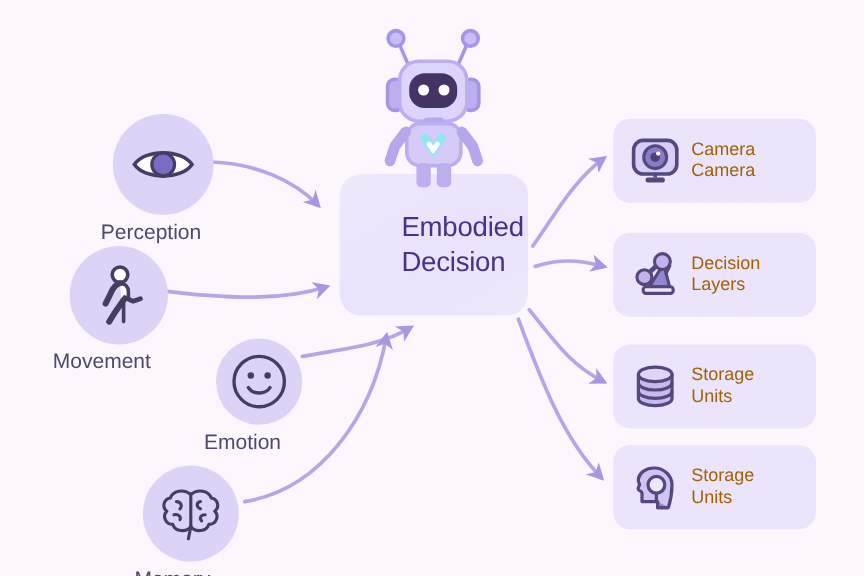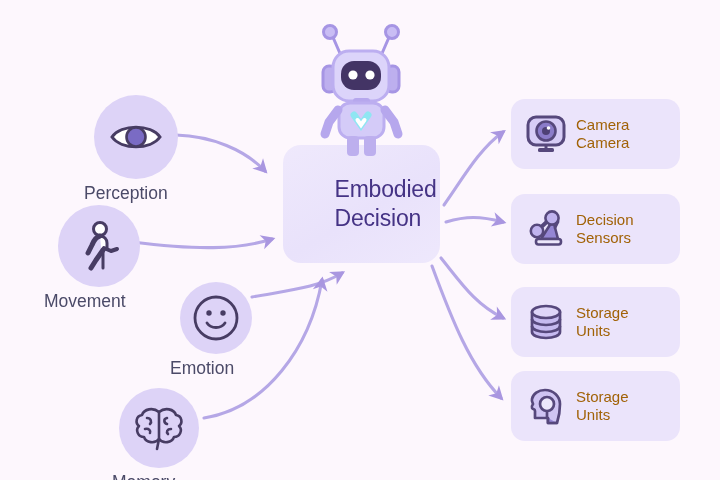--- a/index.html
+++ b/index.html
@@ -271,21 +271,21 @@
         <path d="M14,22 L27,10" stroke="#56487c" stroke-width="4" stroke-linecap="round" fill="none"></path>
         <path d="M29,12 L17,31 L34,31 Z" fill="#9586d4" stroke="#56487c" stroke-width="2.6" stroke-linejoin="round"></path>
         <path d="M29,9 L34,14 L31,20" fill="none" stroke="#56487c" stroke-width="2.6" stroke-linecap="round"></path>
         <circle cx="28" cy="10" r="6.6" fill="#c0b3ee" stroke="#56487c" stroke-width="2.6"></circle>
         <circle cx="13" cy="23" r="6.2" fill="#c0b3ee" stroke="#56487c" stroke-width="2.6"></circle>
         <rect x="12" y="31" width="25" height="5.5" rx="2.4" fill="#ece7fb" stroke="#56487c" stroke-width="2.6"></rect>
       </svg>
     </div>
     <div class="card-label">
       <span>Decision</span><br>
-      <span>Sensors</span>
+      <span>Layers</span>
     </div>
   </div>
 
   <div class="right-card" id="card-storage">
     <div class="card-icon">
       <svg width="44" height="42" viewBox="0 0 44 42">
         <g fill="#c6baf0" stroke="#56487c" stroke-width="2.7" stroke-linejoin="round">
           <path d="M8,11 L8,31 C8,34.4 14.3,37 22,37 C29.7,37 36,34.4 36,31 L36,11 Z"></path>
           <ellipse cx="22" cy="11" rx="14" ry="6" fill="#ded5f8"></ellipse>
           <path d="M8,18 C8,21.4 14.3,24 22,24 C29.7,24 36,21.4 36,18" fill="none"></path>

